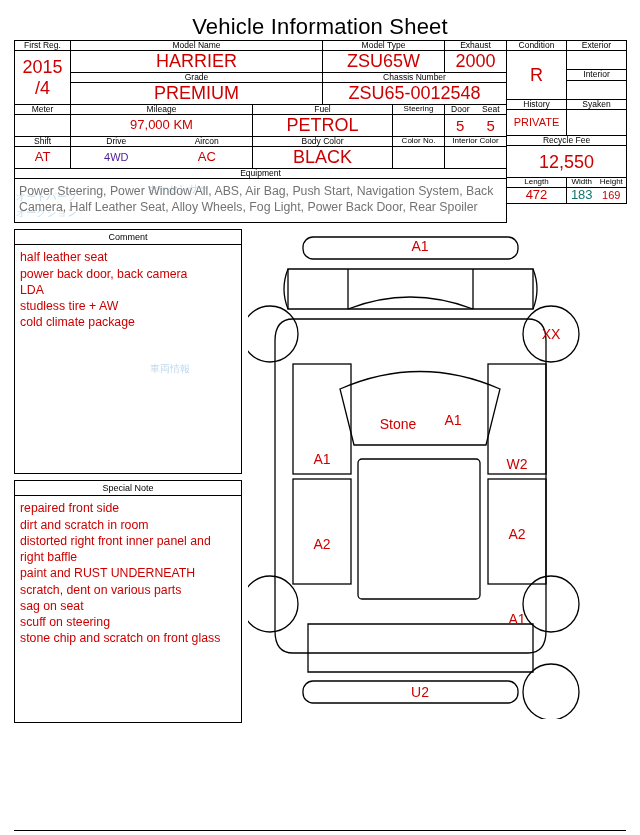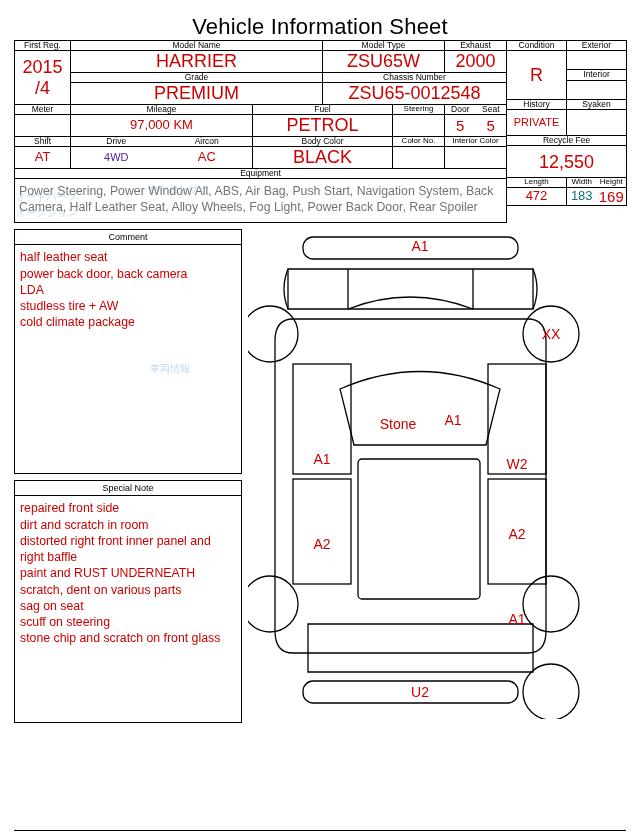--- a/index.html
+++ b/index.html
@@ -243,21 +243,21 @@
                 </table>
             </td>
           </tr>
           <tr>
             <td class="val md">472</td>
             <td class="val">
               <table style="width:100%;border-collapse:collapse">
                   <tbody>
                     <tr>
                 <td style="border:none;color:#0f766e;font-size:13px;width:50%">183</td>
-                <td style="border:none;color:#cc0000;font-size:15px;width:50%">169</td>
+                <td style="border:none;color:#cc0000;font-size:11px;width:50%">169</td>
               </tr>
                   </tbody>
                 </table>
             </td>
           </tr>
         </tbody>
       </table>
     </div>
   </div>
 

